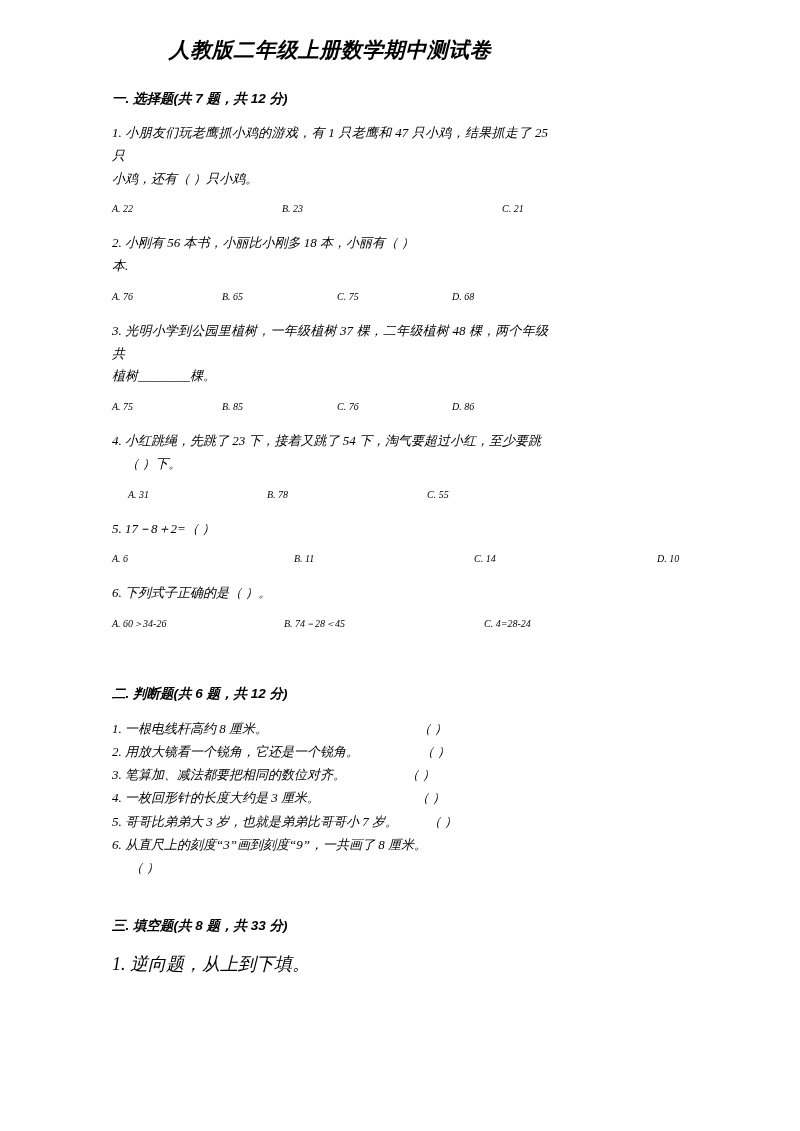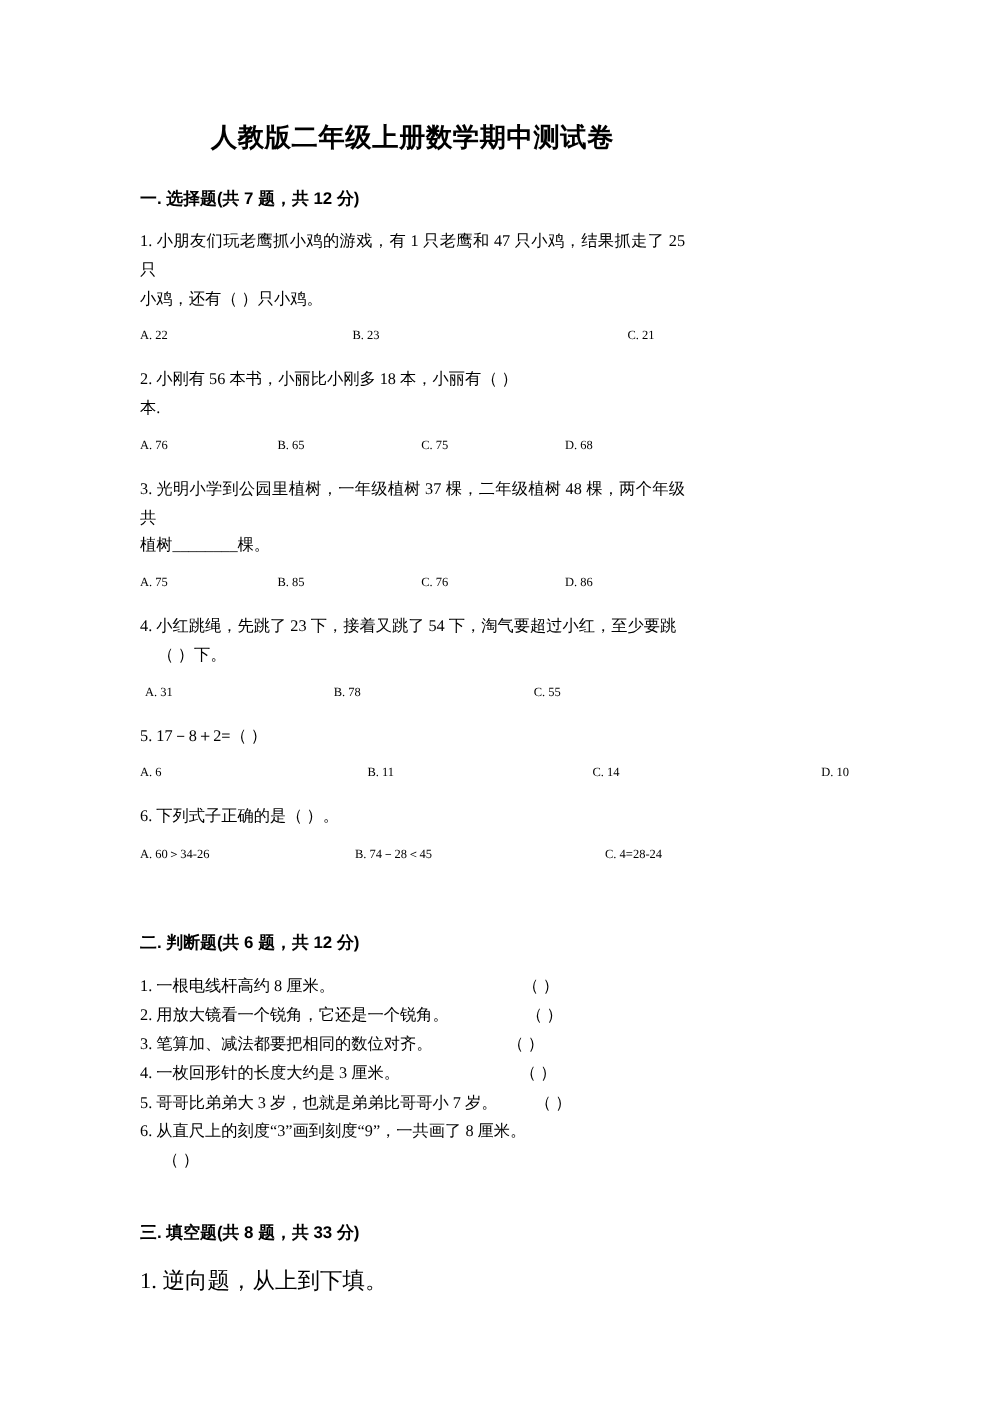--- a/index.html
+++ b/index.html
@@ -10,22 +10,23 @@
   body {
     width: 800px;
     min-height: 1131px;
     font-family: "Liberation Serif", "DejaVu Serif", serif;
     color: #000000;
   }
   .page {
     width: 660px;
     min-height: 1131px;
     box-sizing: border-box;
-    padding: 96px 112px 40px 112px;
+    padding: 36px 112px 40px 112px;
     position: relative;
+    font-style: italic;
   }
   .doc-title {
     font-family: "Liberation Sans", sans-serif;
     font-weight: bold;
     font-size: 21px;
     text-align: center;
     letter-spacing: 0.5px;
     margin: 0 0 26px 0;
   }
   .section-heading {
@@ -115,21 +116,21 @@
     <span style="left:110px">B. 85</span>
     <span style="left:225px">C. 76</span>
     <span style="left:340px">D. 86</span>
   </div>
 
   <p class="question">
     <span class="indent-line">4. 小红跳绳，先跳了 23 下，接着又跳了 54 下，淘气要超过小红，至少要跳</span>
     <span class="indent-line" style="padding-left:14px">（        ）下。</span>
   </p>
   <div class="choices">
-    <span style="left:4px">A. 31</span>
+    <span style="left:16px">A. 31</span>
     <span style="left:155px">B. 78</span>
     <span style="left:315px">C. 55</span>
   </div>
 
   <p class="question">
     <span class="indent-line">5. 17－8＋2=（        ）</span>
   </p>
   <div class="choices">
     <span style="left:0px">A. 6</span>
     <span style="left:182px">B. 11</span>

